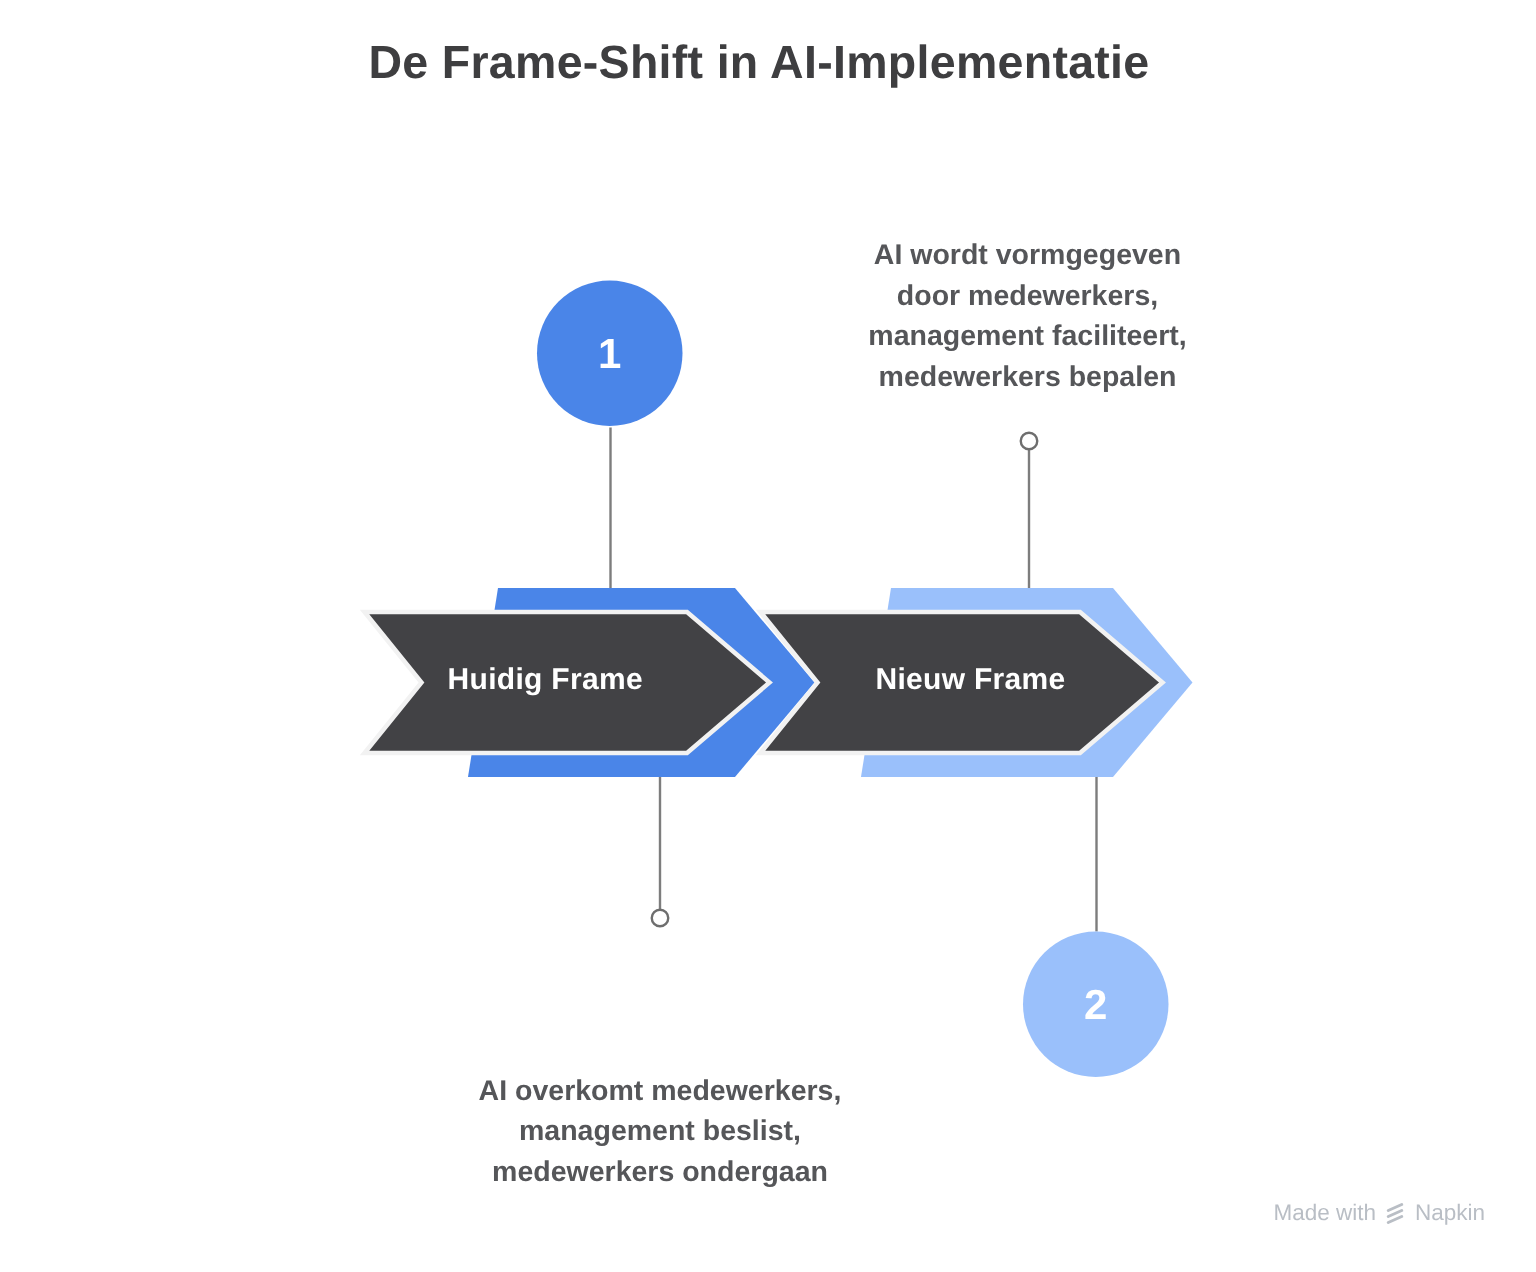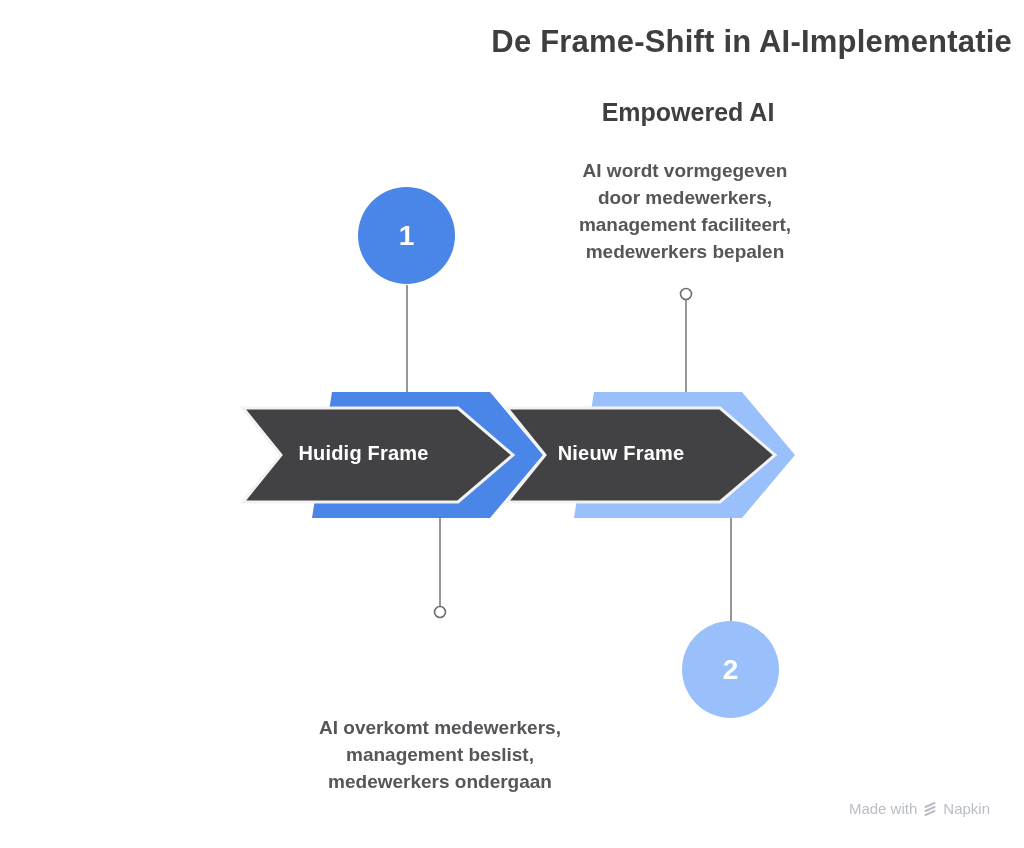--- a/index.html
+++ b/index.html
@@ -8,21 +8,21 @@
     position: relative;
     width: 1024px;
     height: 848px;
     background: #ffffff;
     font-family: "Liberation Sans", sans-serif;
     overflow: hidden;
   }
   .page-title {
     position: absolute;
     top: 24px; left: 0; width: 1012px;
-    text-align: right;
+    text-align: center;
     font-size: 31px;
     font-weight: 700;
     color: #3e3e40;
     letter-spacing: 0.2px;
   }
   .callout-title {
     position: absolute;
     text-align: center;
     font-size: 25px;
     font-weight: 700;
@@ -64,42 +64,41 @@
   .arrow-label {
     position: absolute;
     top: 442px;
     text-align: center;
     color: #ffffff;
     font-size: 20px;
     font-weight: 700;
     letter-spacing: 0.2px;
   }
   .arrow-label-1 { left: 256px; width: 215px; }
-  .arrow-label-2 { left: 513px; width: 216px; }
+  .arrow-label-2 { left: 539px; width: 216px; }
 
   .watermark {
     position: absolute;
     right: 34px; top: 800px;
     display: flex;
     align-items: center;
     gap: 5px;
     color: #b9bec5;
     font-size: 15px;
     font-weight: 500;
   }
   .watermark .brand { font-weight: 500; }
 </style>
 </head>
 <body>
 
 <div class="canvas">
 
   <div class="page-title">De Frame-Shift in AI-Implementatie</div>
 
-  <div class="callout-title empowered-title">Empowered AI</div>
   <div class="callout-body empowered-body">AI wordt vormgegeven
 door medewerkers,
 management faciliteert,
 medewerkers bepalen</div>
 
   <div class="callout-body toxic-body">AI overkomt medewerkers,
 management beslist,
 medewerkers ondergaan</div>
 
   <svg class="svg-layer" viewBox="0 0 1024 848" xmlns="http://www.w3.org/2000/svg">

